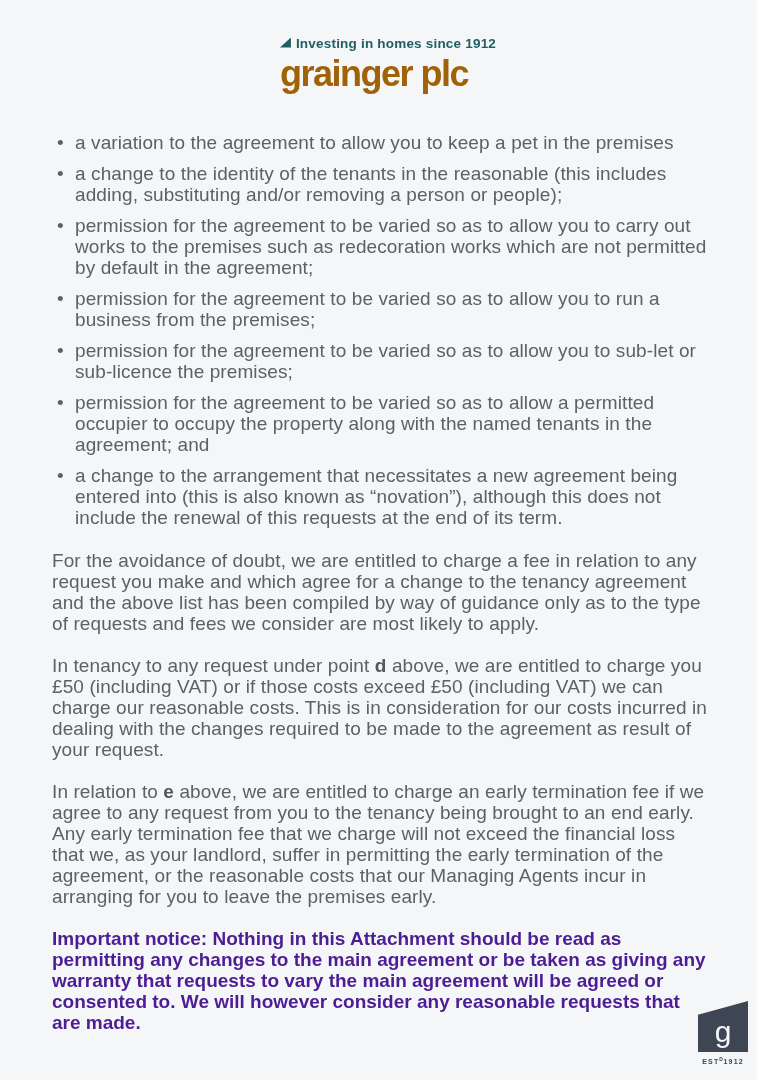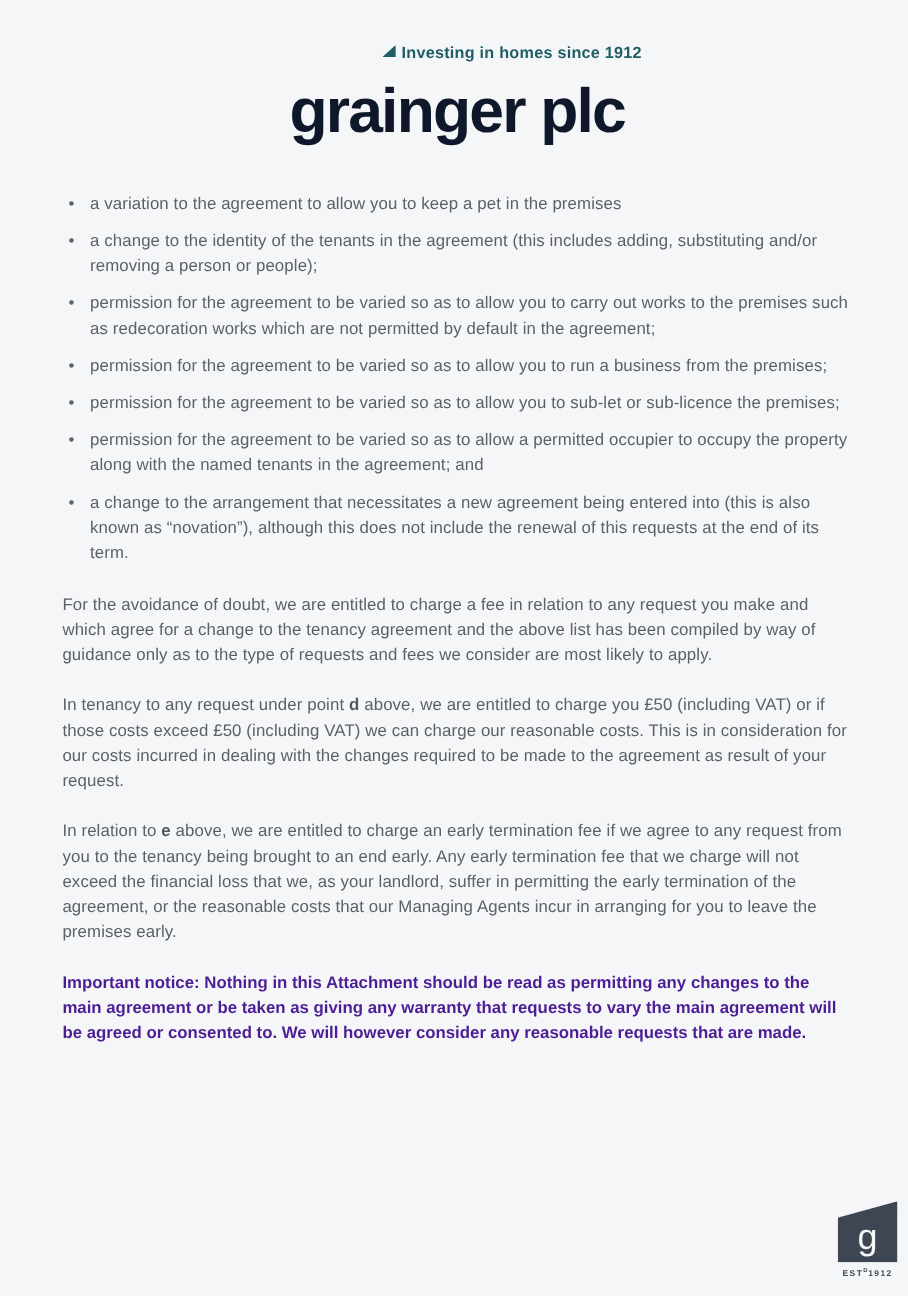--- a/index.html
+++ b/index.html
@@ -43,31 +43,31 @@
     display: inline-block;
     margin-bottom: 2px;
   }
   .tagline {
     font-size: 13.5px;
     font-weight: bold;
     color: #1f5e64;
     letter-spacing: 0.2px;
   }
   .wordmark {
-    font-size: 52px;
+    font-size: 36px;
     font-weight: bold;
-    color: #0f172a;
+    color: #a16207;
     letter-spacing: -1.5px;
     line-height: 1.0;
-    margin-top: 16px;
+    margin-top: 5px;
   }
   
   .doc-body {
     color: #5b6167;
-    font-size: 14px;
+    font-size: 19px;
     line-height: 21px;
     letter-spacing: 0.1px;
   }
   ul.bullet-list {
     list-style: none;
     margin: 0 0 22px 0;
     padding: 0;
   }
   ul.bullet-list li {
     position: relative;
@@ -138,21 +138,21 @@
         <span class="tagline">Investing in homes since 1912</span>
       </div>
       <div class="wordmark">grainger plc</div>
     </div>
   </header>
 
   <main class="doc-body">
 
     <ul class="bullet-list">
       <li>a variation to the agreement to allow you to keep a pet in the premises</li>
-      <li>a change to the identity of the tenants in the agreement (this includes adding, substituting and/or removing a person or people);</li>
+      <li>a change to the identity of the tenants in the reasonable (this includes adding, substituting and/or removing a person or people);</li>
       <li>permission for the agreement to be varied so as to allow you to carry out works to the premises such as redecoration works which are not permitted by default in the agreement;</li>
       <li>permission for the agreement to be varied so as to allow you to run a business from the premises;</li>
       <li>permission for the agreement to be varied so as to allow you to sub-let or sub-licence the premises;</li>
       <li>permission for the agreement to be varied so as to allow a permitted occupier to occupy the property along with the named tenants in the agreement; and</li>
       <li>a change to the arrangement that necessitates a new agreement being entered into (this is also known as “novation”), although this does not include the renewal of this requests at the end of its term.</li>
     </ul>
 
     <p>For the avoidance of doubt, we are entitled to charge a fee in relation to any request you make and which agree for a change to the tenancy agreement and the above list has been compiled by way of guidance only as to the type of requests and fees we consider are most likely to apply.</p>
 
     <p><span>In tenancy to any request under point </span><strong>d</strong><span> above, we are entitled to charge you £50 (including VAT) or if those costs exceed £50 (including VAT) we can charge our reasonable costs. This is in consideration for our costs incurred in dealing with the changes required to be made to the agreement as result of your request.</span></p>

